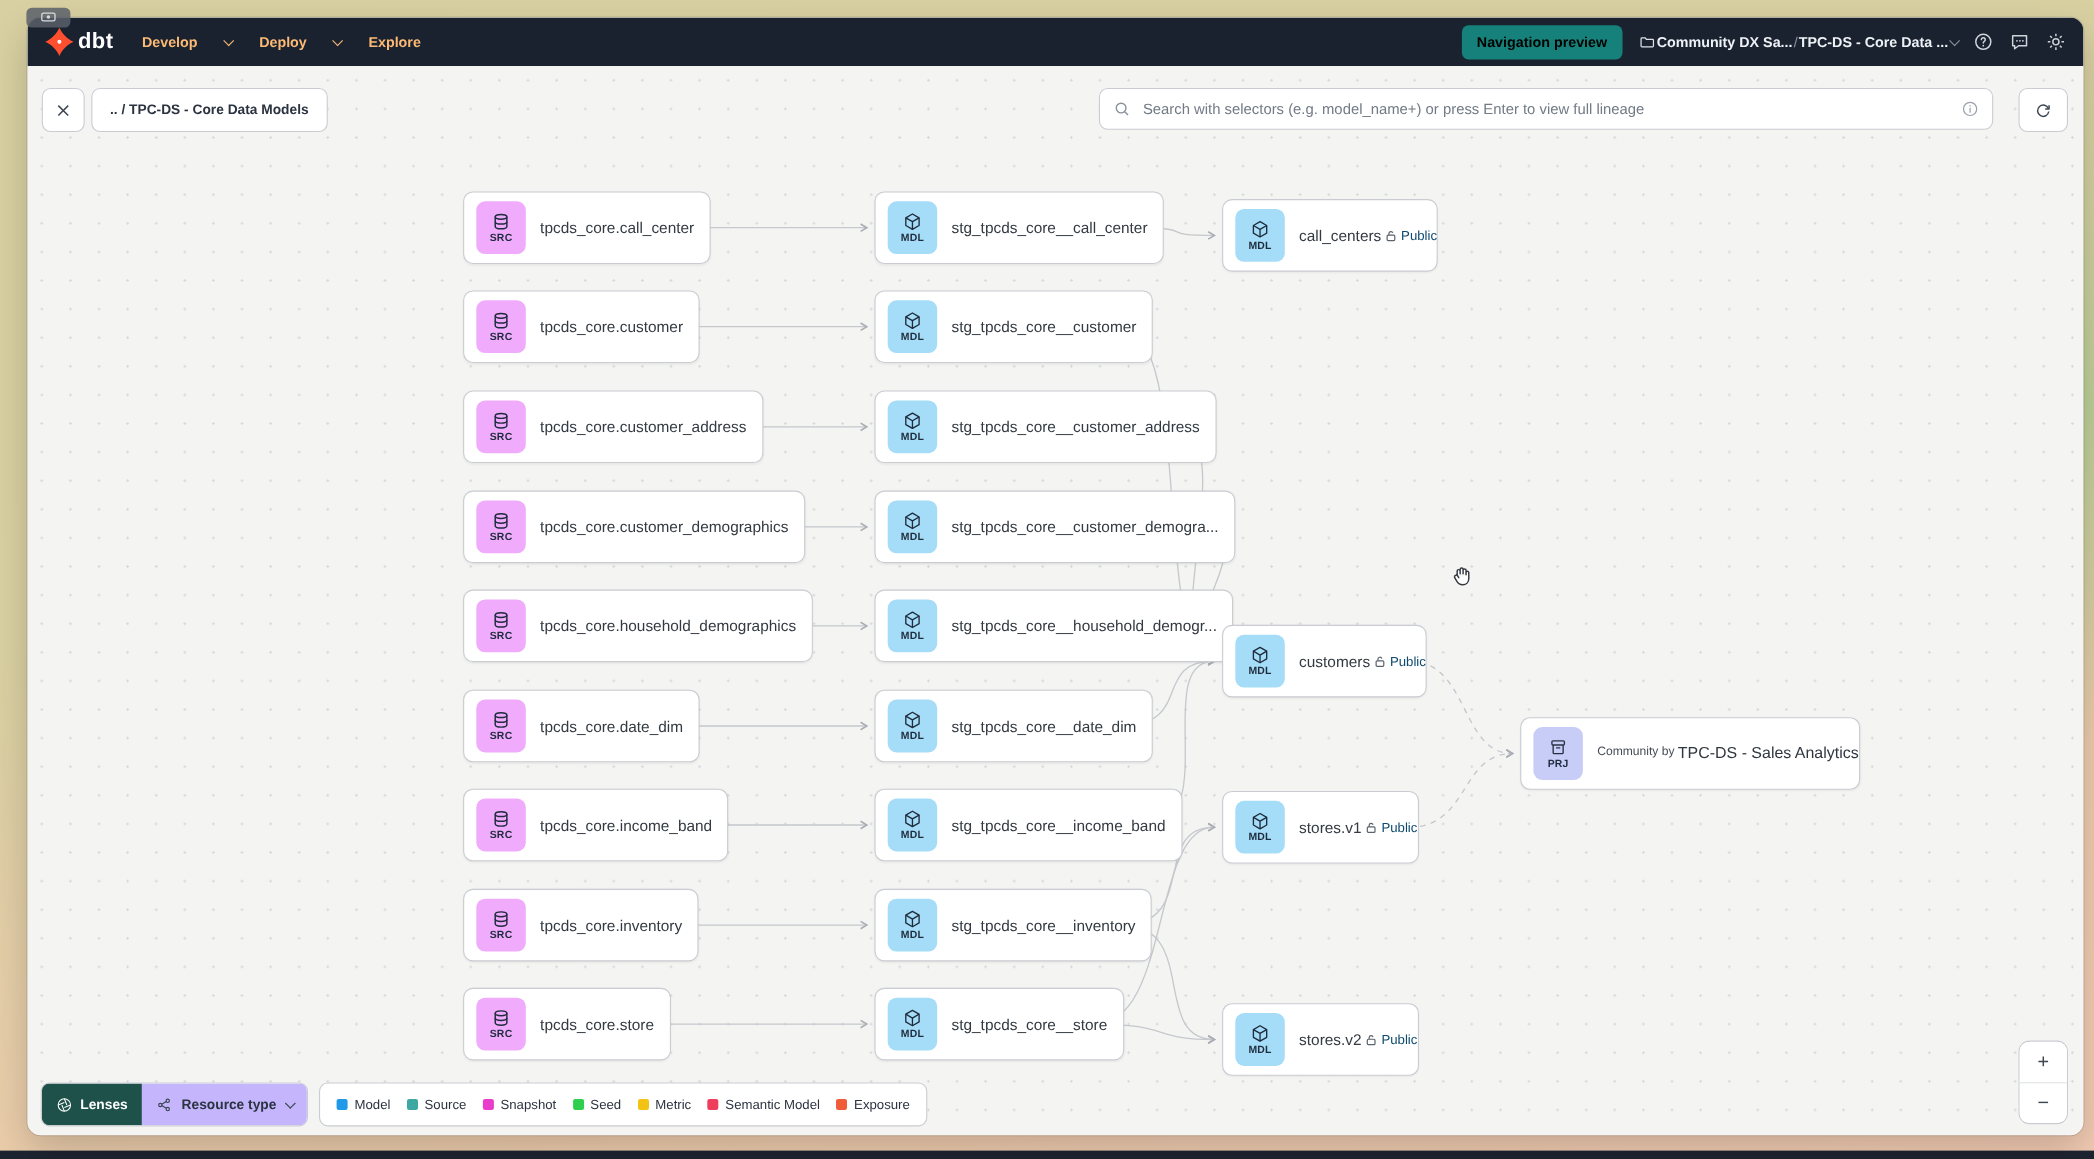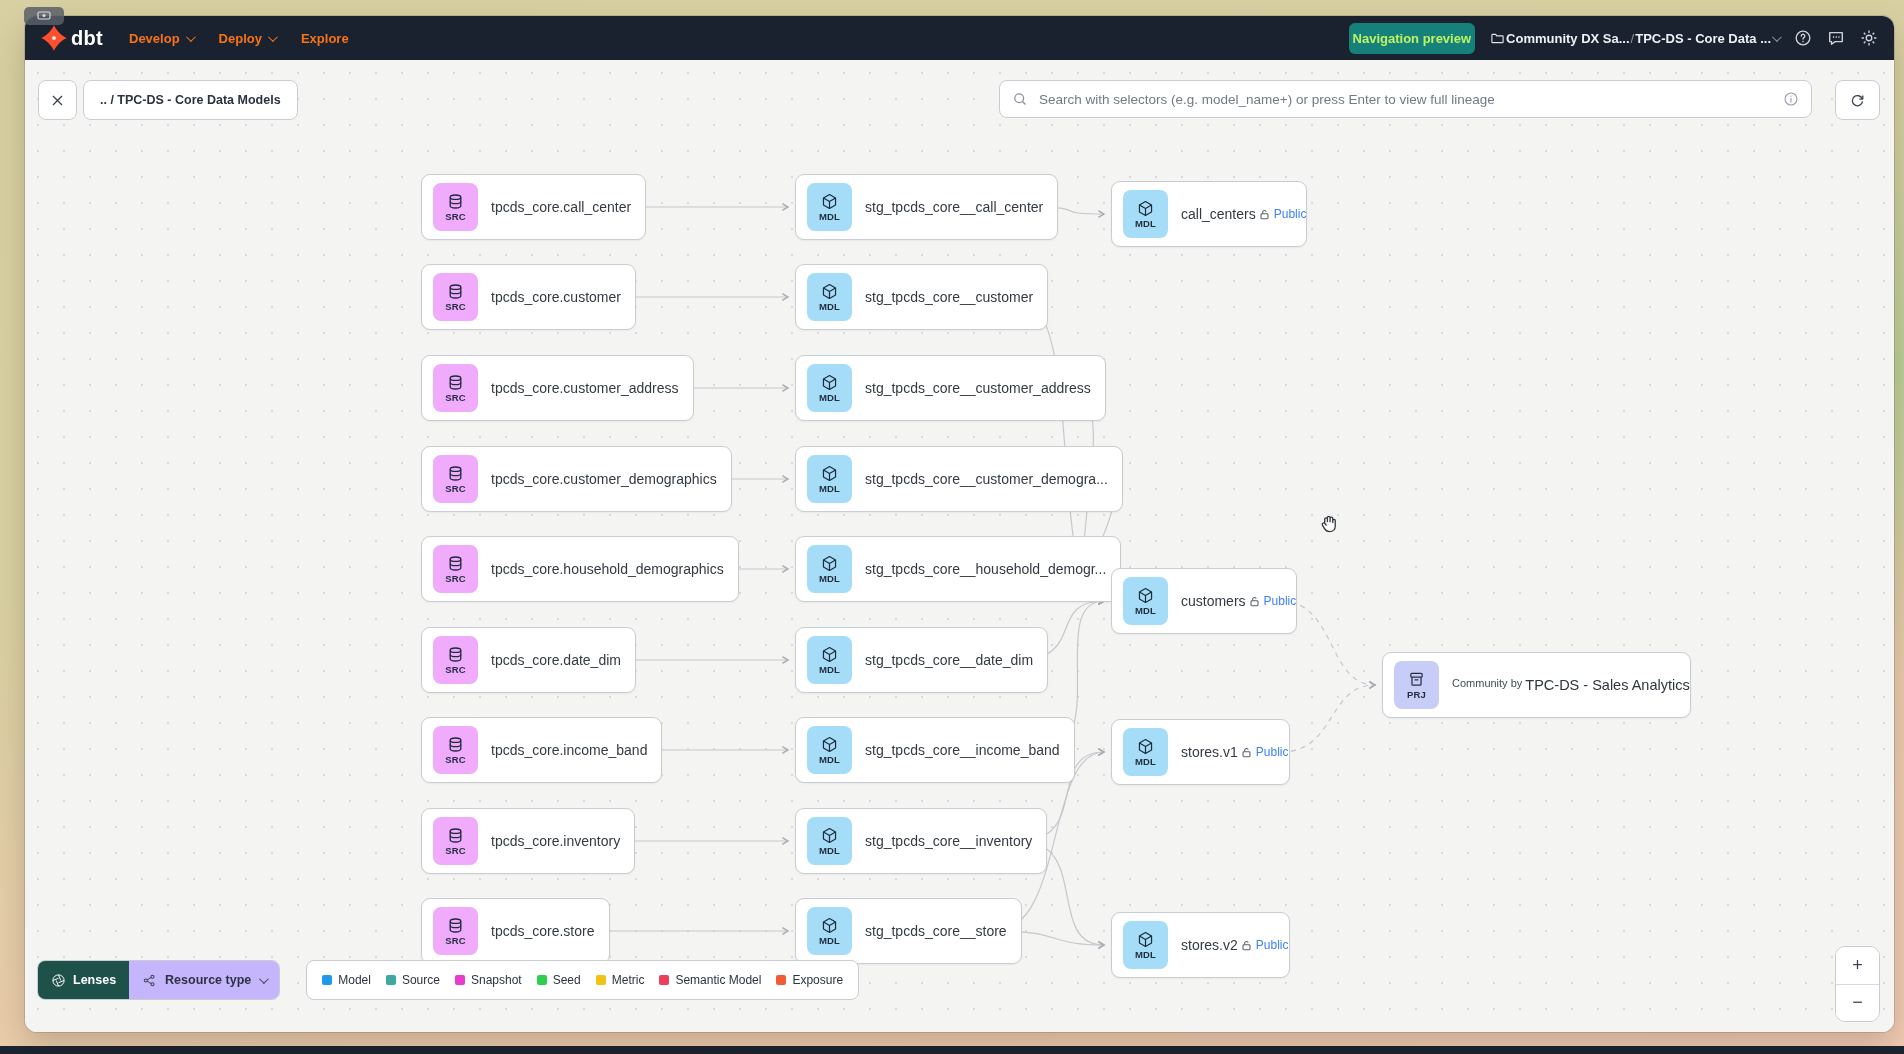--- a/index.html
+++ b/index.html
@@ -12,27 +12,27 @@
   }
   body::after{content:"";position:absolute;left:0;bottom:0;width:100%;height:8px;background:#1d2431;}
   .capture-pill{position:absolute;left:24px;top:7px;width:40px;height:18px;border-radius:5px;
     background:rgba(90,95,104,.85);display:flex;align-items:center;justify-content:center;z-index:40;}
   .app-window{position:absolute;left:25px;top:16px;width:1869px;height:1016px;border-radius:12px;
     overflow:hidden;background:#f4f4f3;box-shadow:0 0 0 1px rgba(0,0,0,.12),0 14px 34px rgba(0,0,0,.18);z-index:10;}
   
   .navbar{height:44px;background:#1a2230;display:flex;align-items:center;padding:0 16px;color:#e8eaee;}
   .logo{display:flex;align-items:center;gap:4px;margin-right:26px;}
   .logo-text{font-size:20px;font-weight:bold;color:#fff;letter-spacing:.3px;}
-  .nav-item{display:flex;align-items:center;gap:6px;font-size:13px;font-weight:bold;color:#f97316;
+  .nav-item{display:flex;align-items:center;gap:23px;font-size:13px;font-weight:bold;color:#fdba74;
     margin-right:26px;cursor:pointer;}
   .chev{display:inline-block;width:6px;height:6px;border-right:1.6px solid currentColor;
     border-bottom:1.6px solid currentColor;transform:rotate(45deg) translateY(-2px);}
   .nav-right{margin-left:auto;display:flex;align-items:center;gap:15px;}
-  .preview-btn{background:#15817a;color:#bef264;font-size:13px;font-weight:bold;border:none;
-    padding:8px 4px;border-radius:6px;cursor:pointer;}
+  .preview-btn{background:#15817a;color:#000000;font-size:13px;font-weight:bold;border:none;
+    padding:8px 14px;border-radius:6px;cursor:pointer;}
   .crumb{display:flex;align-items:center;gap:1px;font-size:13px;font-weight:bold;color:#eef1f5;}
   .crumb .sep{color:#8b94a1;font-weight:normal;}
   .nav-icon{display:flex;align-items:center;cursor:pointer;}
   
   .content{position:relative;width:1869px;height:972px;background:#f4f4f3;
     background-image:radial-gradient(circle,#d9dadb 1px,transparent 1.3px);background-size:26px 26px;}
   #edges{position:absolute;left:0;top:0;width:1869px;height:972px;}
   #nodes{position:absolute;left:0;top:0;width:100%;height:100%;pointer-events:none;}
   
   .close-btn{position:absolute;left:13px;top:20px;width:37px;height:38px;background:#fff;
@@ -52,26 +52,26 @@
     box-shadow:0 1px 2px rgba(0,0,0,.05);pointer-events:auto;cursor:pointer;}
   .badge{width:45px;height:48px;border-radius:8px;display:flex;flex-direction:column;
     align-items:center;justify-content:center;gap:1px;flex:none;}
   .badge span{font-size:9.5px;font-weight:bold;color:#1f2c3d;letter-spacing:.2px;}
   .badge.src{background:#f0abfc;}
   .badge.mdl{background:#a5ddf8;}
   .badge.prj{background:#c7cdf7;}
   .nlabel{margin-left:13px;margin-right:14px;font-size:14px;color:#333a42;white-space:nowrap;}
   .mcol{margin-left:13px;display:flex;flex-direction:row;gap:3px;}
   .mname{font-size:14px;color:#333a42;}
-  .maccess{display:flex;align-items:center;gap:4px;font-size:12px;color:#3b82f6;justify-content:flex-end;}
+  .maccess{display:flex;align-items:center;gap:4px;font-size:12px;color:#0c4a6e;justify-content:flex-end;}
   .prj-label{font-size:11px;color:#444c56;}
   .prj-name{font-size:14.5px;color:#2f363f;}
   .hand{position:absolute;left:1293px;top:452px;pointer-events:none;}
   
-  .legend-bar{position:absolute;left:12px;top:900px;display:flex;align-items:center;gap:26px;}
+  .legend-bar{position:absolute;left:12px;top:924px;display:flex;align-items:center;gap:10px;}
   .lens-group{display:flex;align-items:stretch;border:1px solid #c9ccd1;border-radius:8px;overflow:hidden;background:#fff;}
   .lens-btn{display:flex;align-items:center;gap:7px;background:#1d514a;color:#fff;font-size:12.5px;
     font-weight:bold;padding:0 13px;height:38px;cursor:pointer;}
   .res-btn{display:flex;align-items:center;gap:8px;background:#c4b5fd;color:#2b3340;font-size:12.5px;
     font-weight:bold;padding:0 13px;height:38px;cursor:pointer;}
   .res-btn .chev{border-color:#3d4650;}
   .legend-box{display:flex;align-items:center;gap:15px;background:#fff;border:1px solid #c9ccd1;
     border-radius:8px;padding:0 15px;height:38px;}
   .legend-chip{display:flex;align-items:center;gap:6px;font-size:12px;font-weight:normal;color:#2b3340;}
   .legend-chip i{width:10px;height:10px;border-radius:2px;display:inline-block;}

